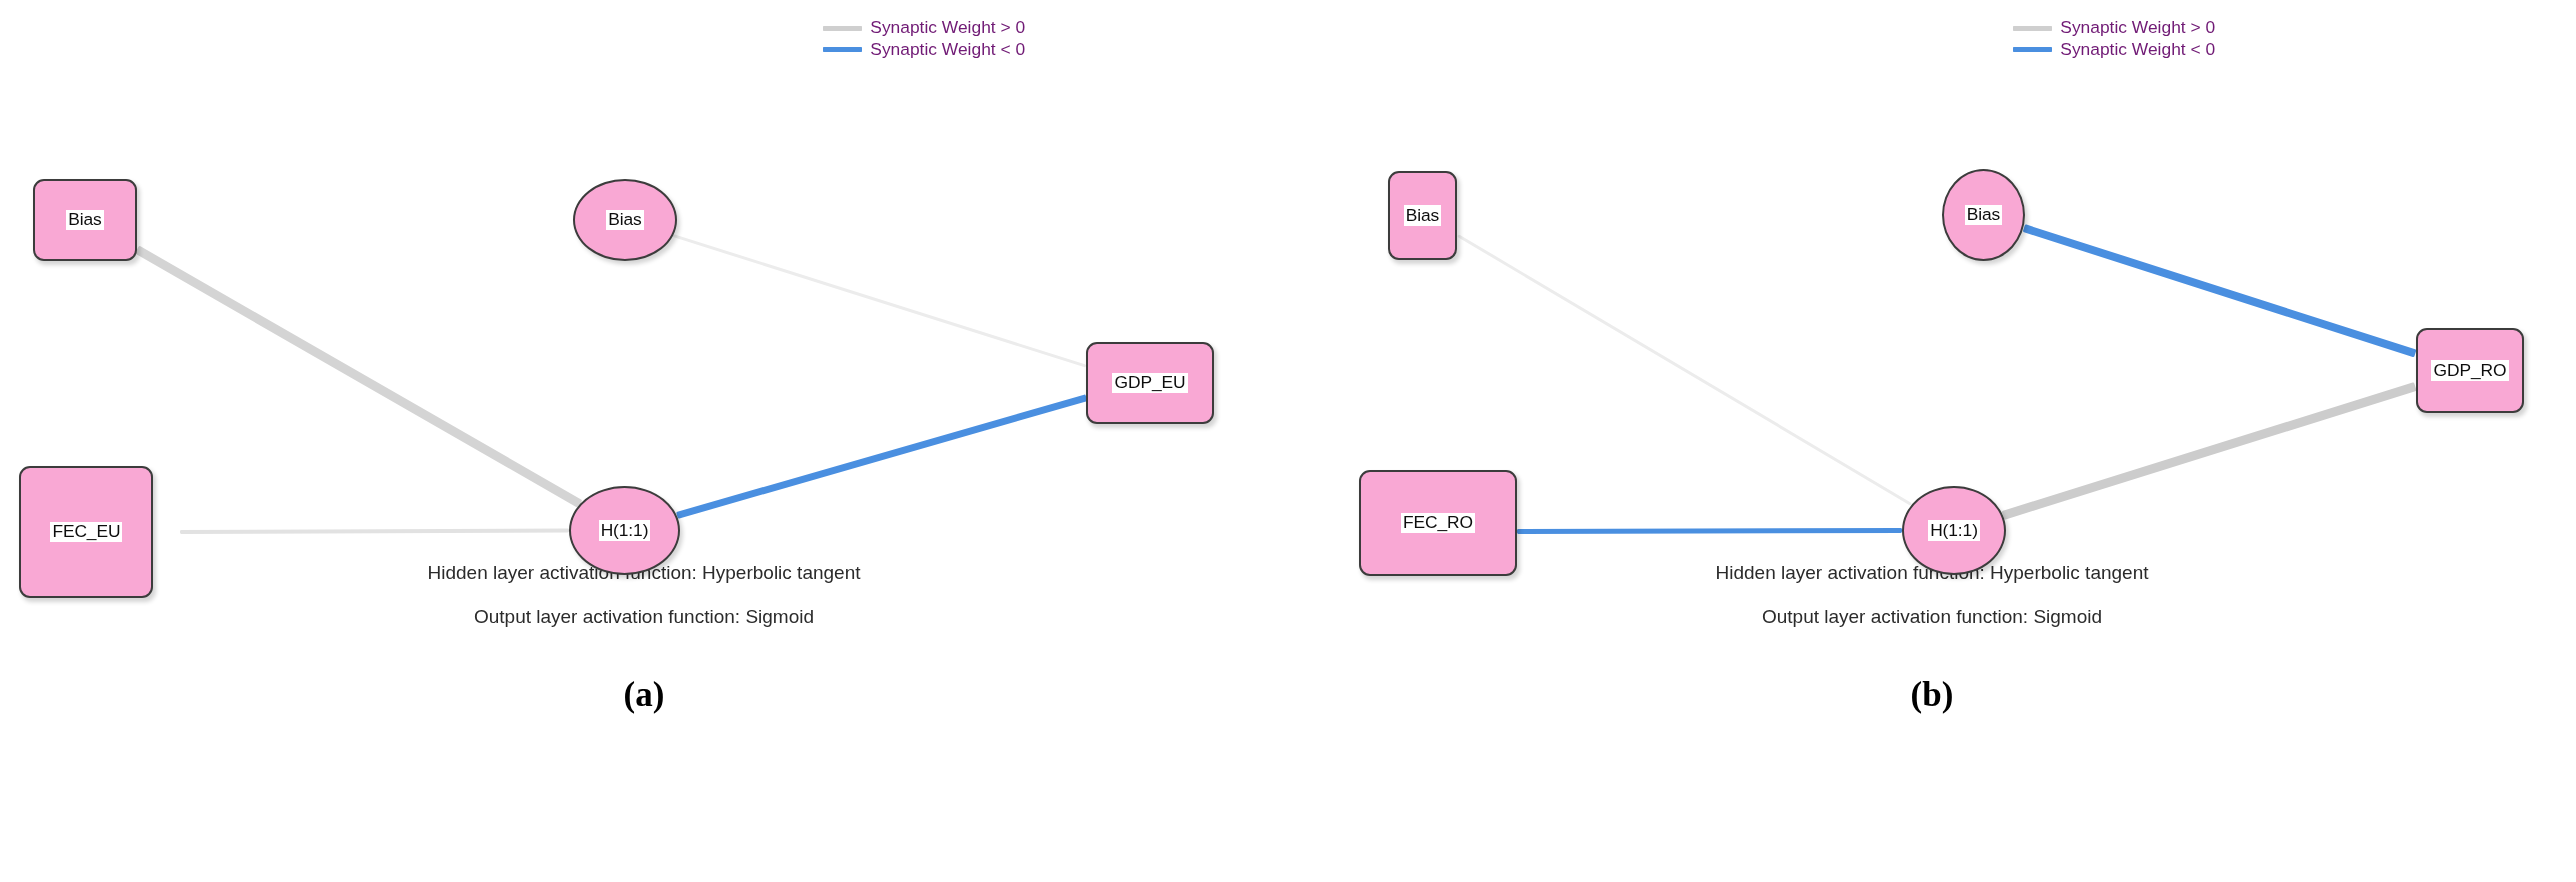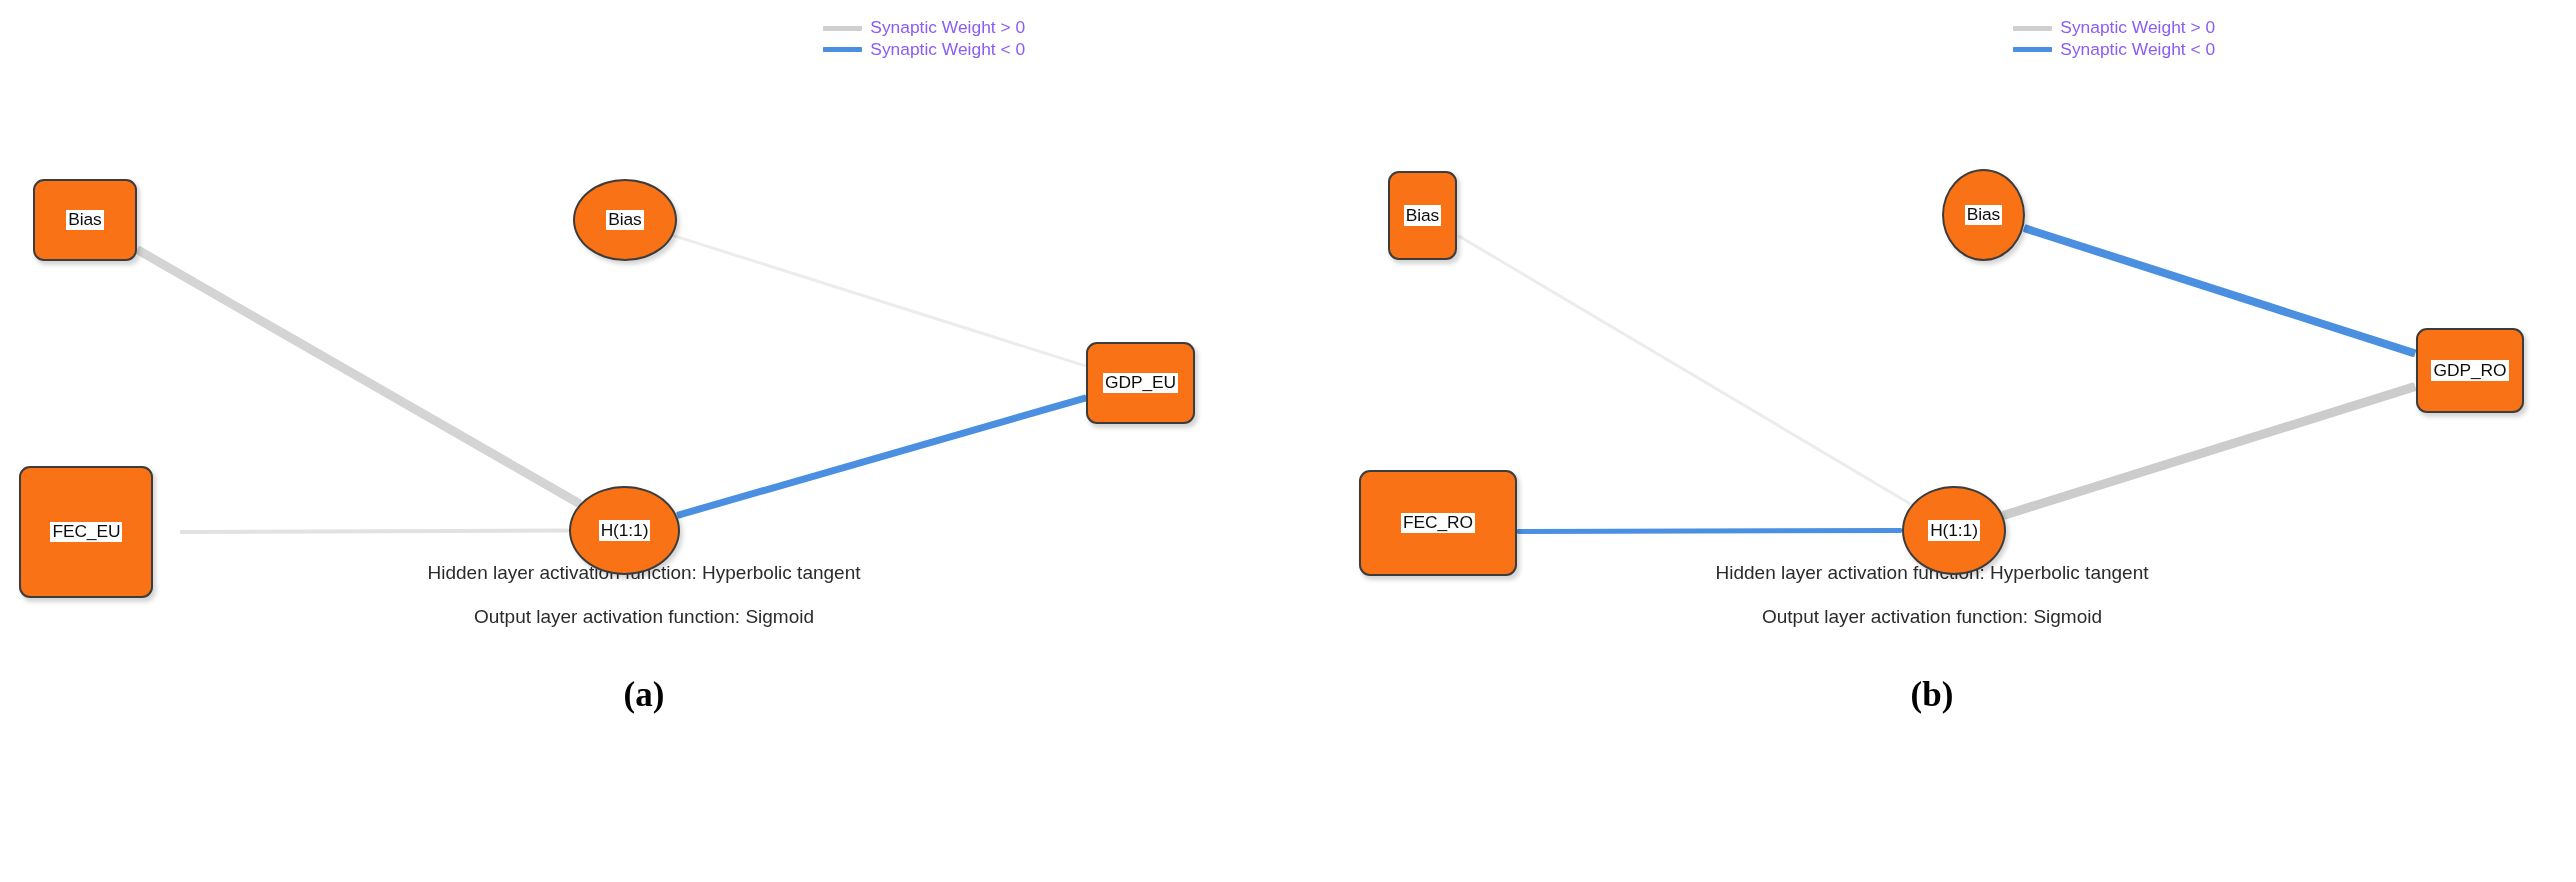--- a/index.html
+++ b/index.html
@@ -48,29 +48,29 @@
     white-space: nowrap;
   }
   .legend-swatch {
     width: 39px;
     height: 4.9px;
     border-radius: 0.7px;
     flex: none;
   }
   .legend-label {
     font-size: 17.4px;
-    color: #8b5cf6;
+    color: #701a75;
     line-height: 1;
     font-family: "Liberation Sans", sans-serif;
   }
   
   .node {
     position: absolute;
     box-sizing: border-box;
-    background: #f97316;
+    background: #f9a8d4;
     border: 2.1px solid #3c3c3c;
     display: flex;
     align-items: center;
     justify-content: center;
     z-index: 4;
     box-shadow: 2.8px 3.5px 4.2px rgba(0,0,0,0.17);
   }
   .node.rect {
     border-radius: 11px;
   }
@@ -130,21 +130,21 @@
         </div>
         <div class="node rect" style="left: 19.4px; top: 466px; width: 134px; height: 132px;">
           <span class="node-label">FEC_EU</span>
         </div>
         <div class="node ellipse" style="left: 573px; top: 179px; width: 104px; height: 82px;">
           <span class="node-label">Bias</span>
         </div>
         <div class="node ellipse" style="left: 569px; top: 486px; width: 111px; height: 89px;">
           <span class="node-label">H(1:1)</span>
         </div>
-        <div class="node rect" style="left: 1086px; top: 342px; width: 109px; height: 82px;">
+        <div class="node rect" style="left: 1086px; top: 342px; width: 128px; height: 82px;">
           <span class="node-label">GDP_EU</span>
         </div>
       </div>
 
     <div class="legend" id="legend-a" style="left:823px; top:19.4px;">
         <div class="legend-row">
           <span class="legend-swatch" style="background: rgb(207, 207, 207);"></span>
           <span class="legend-label">Synaptic Weight &gt; 0</span>
         </div>
         <div class="legend-row">

